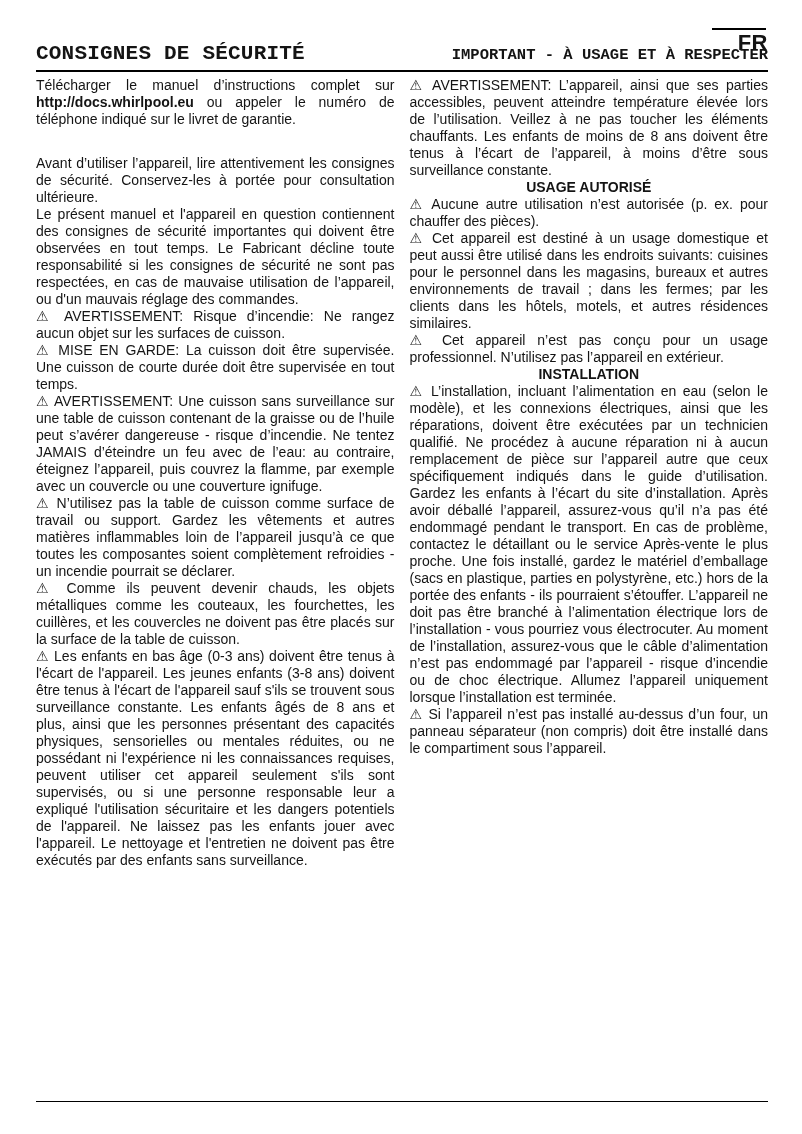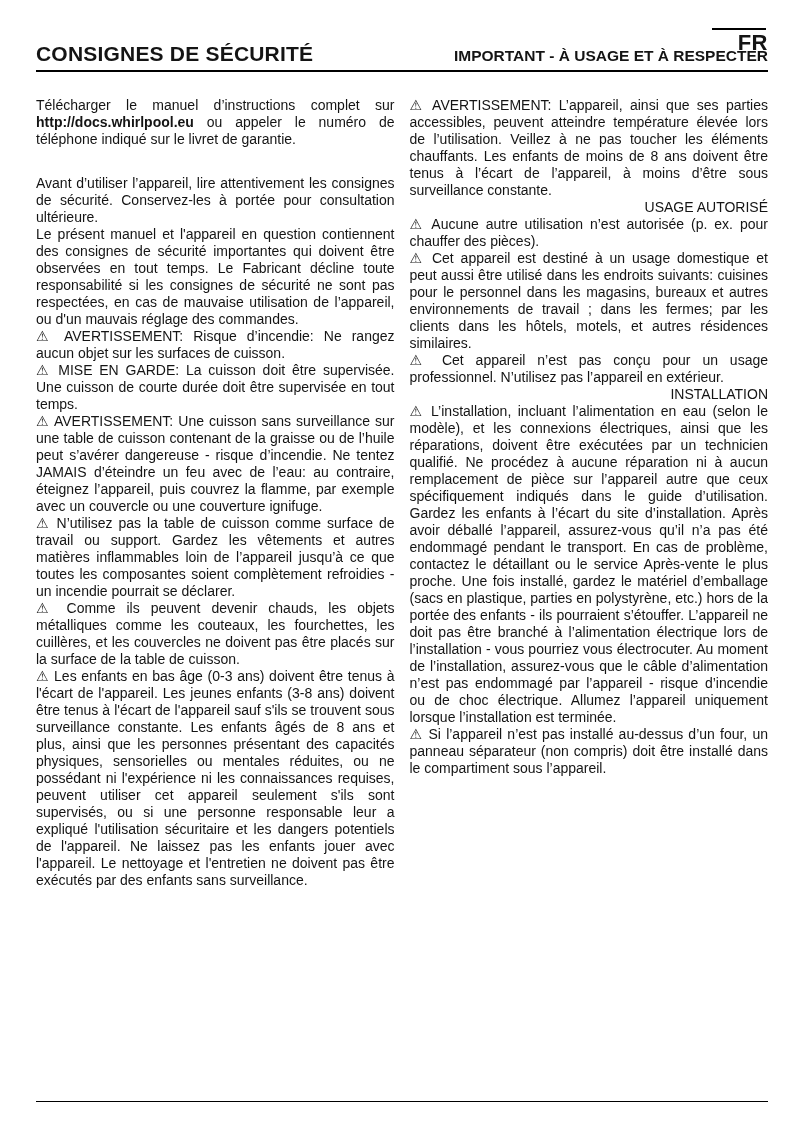--- a/index.html
+++ b/index.html
@@ -30,20 +30,21 @@
     letter-spacing: 0.5px;
   }
   .header {
     position: absolute;
     top: 42px;
     left: 36px;
     right: 34px;
     display: flex;
     justify-content: space-between;
     align-items: flex-end;
+    font-family: Liberation Mono, monospace;
   }
   .page-title {
     font-size: 21px;
     font-weight: bold;
     letter-spacing: 0.2px;
   }
   .page-subtitle {
     font-size: 15.5px;
     font-weight: bold;
     padding-bottom: 1px;
@@ -65,26 +66,25 @@
     display: flex;
     gap: 15px;
     overflow: hidden;
   }
   .col {
     width: 50%;
     font-size: 14px;
     line-height: 17px;
     text-align: justify;
     hyphens: none;
-    margin-top: 20px;
   }
   .para { margin: 0; }
   .para.heading {
-    font-weight: normal;
-    text-align: right;
+    font-weight: bold;
+    text-align: center;
   }
   .para.gap { margin-top: 27px; }
   .warn-icon {
     font-family: "DejaVu Sans", sans-serif;
     font-size: 14px;
   }
   .manual-url {
     font-weight: bold;
     color: inherit;
     text-decoration: none;

